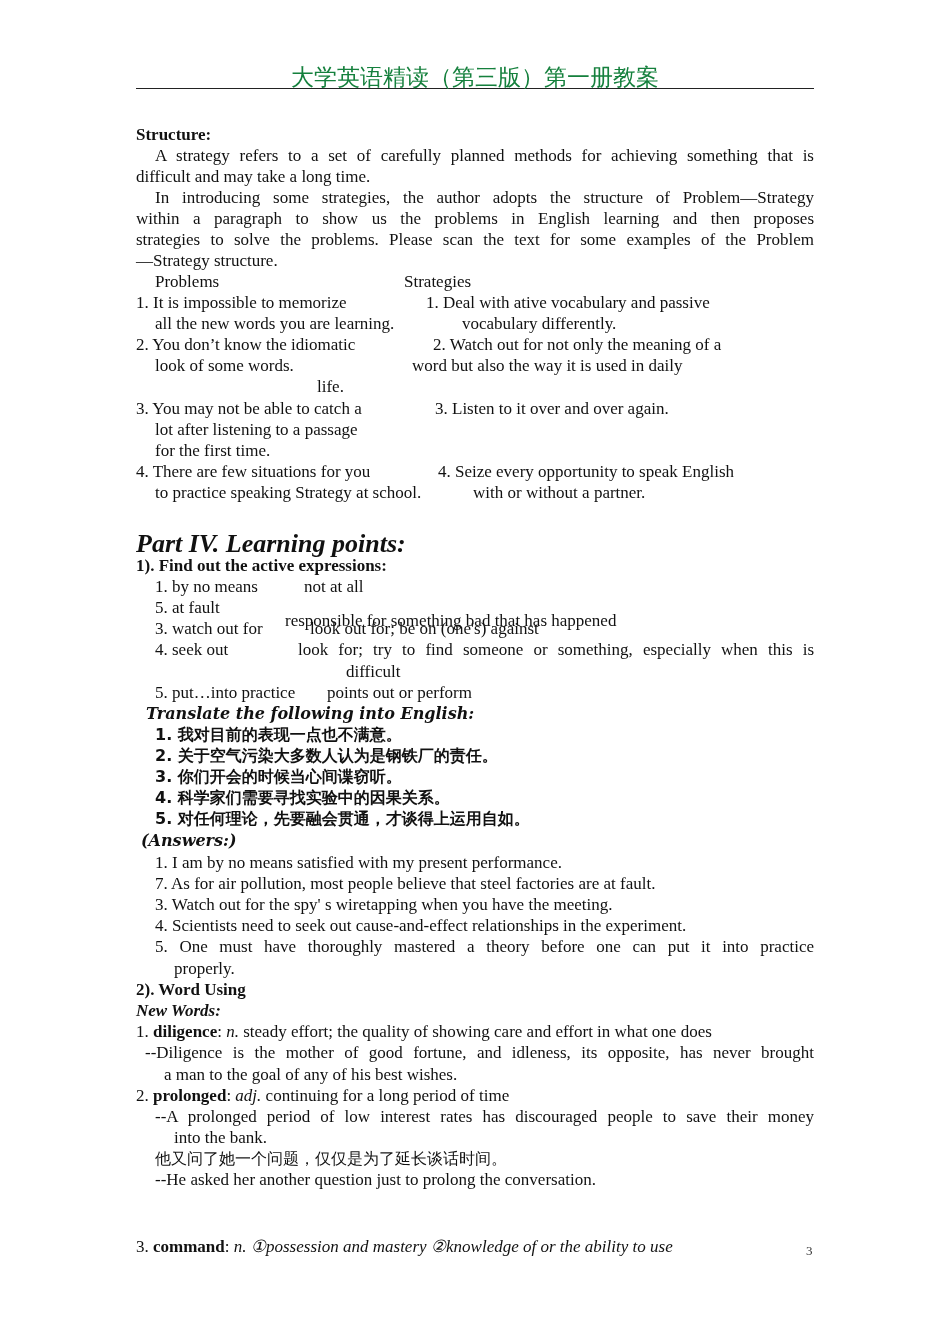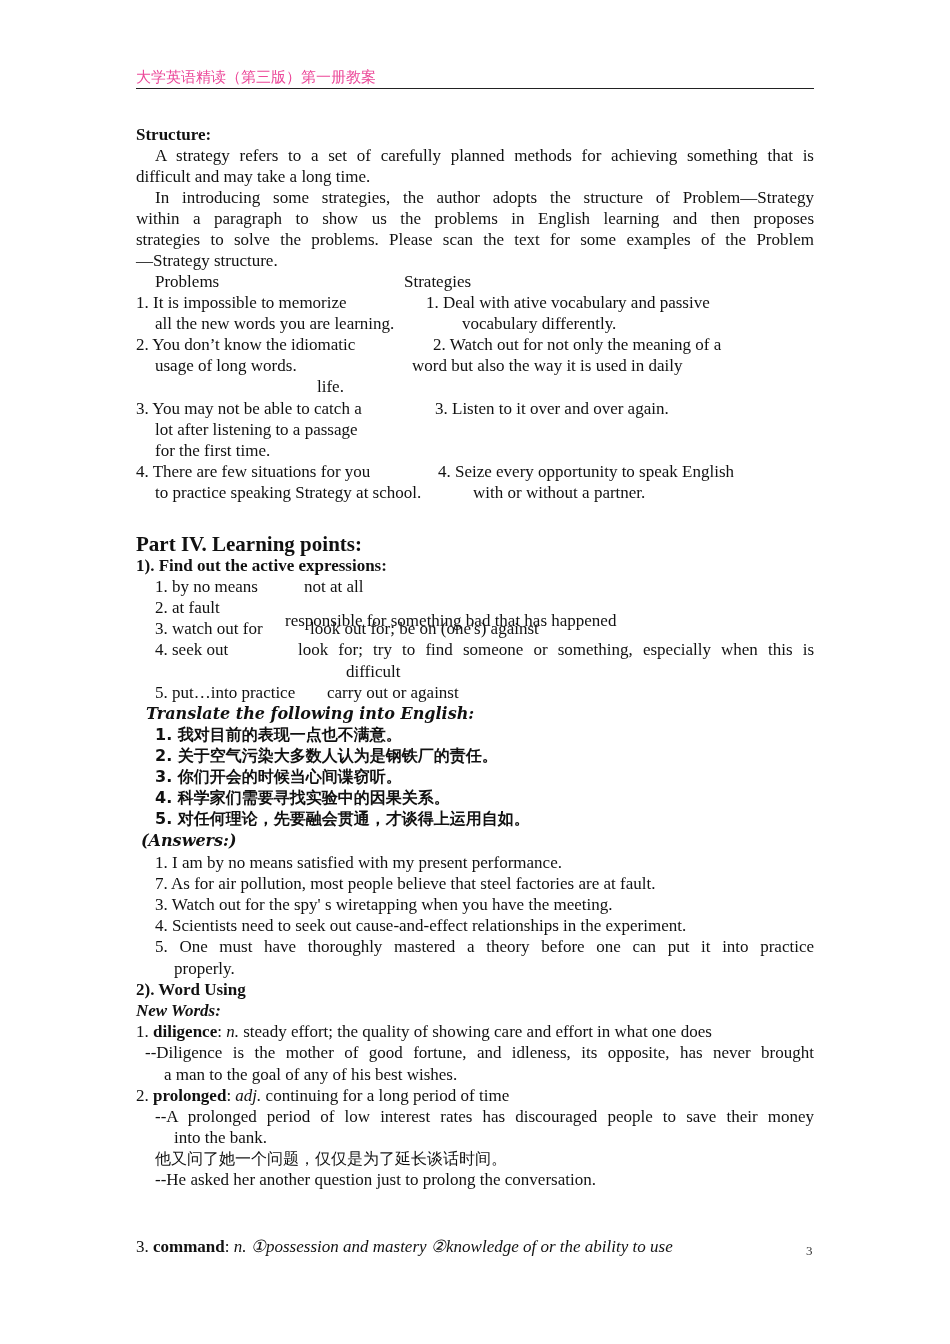--- a/index.html
+++ b/index.html
@@ -1,27 +1,27 @@
 <!DOCTYPE html>
 <html><head>
 <meta charset="utf-8">
 <style>
   html, body { margin: 0; padding: 0; background: #ffffff; }
   body { width: 950px; height: 1344px; position: relative; overflow: hidden;
          font-family: "Liberation Serif", "DejaVu Serif", serif; color: #111; }
   .page { position: absolute; left: 136px; top: 0; width: 678px; }
   .header { position: absolute; left: 136px; top: 66px; width: 678px; height: 22px;
-            border-bottom: 1.5px solid #222; font-size: 15px; line-height: 22px; color: #ec4899;
-            font-family: "DejaVu Sans", "Liberation Sans", sans-serif; letter-spacing: 0px; }
+            border-bottom: 1.5px solid #222; font-size: 23px; line-height: 22px; color: #15803d;
+            font-family: "DejaVu Sans", "Liberation Sans", sans-serif; letter-spacing: 0px; text-align: center; }
   .line { position: absolute; left: 0; height: 21px; line-height: 21px; font-size: 17px; white-space: nowrap; }
   .just { text-align: justify; text-align-last: justify; white-space: normal; width: 678px; }
   .b { font-weight: bold; }
   .i { font-style: italic; }
   .bi { font-weight: bold; font-style: italic; font-family: "DejaVu Serif", serif; font-size: 16px; }
-  .h2 { font-size: 21px; font-weight: bold; height: 26px; line-height: 26px; }
+  .h2 { font-size: 26px; font-weight: bold; height: 26px; line-height: 26px; font-style: italic; }
   .cn { font-family: "DejaVu Sans", sans-serif; font-size: 16px; font-weight: bold; }
   .cn-kai { font-family: "DejaVu Serif", serif; font-size: 16px; }
   .pagenum { position: absolute; left: 806px; top: 1243px; font-size: 13px; color: #333; }
 </style>
 </head>
 <body>
 
 <div class="header">
   <span>大学英语精读（第三版）第一册教案</span>
 </div>
@@ -39,48 +39,48 @@
   <div class="line" style="top:271px; left:19px">Problems</div>
   <div class="line" style="top:271px; left:268px">Strategies</div>
 
   <div class="line" style="top:292px">1. It is impossible to memorize</div>
   <div class="line" style="top:292px; left:290px">1. Deal with ative vocabulary and passive</div>
   <div class="line" style="top:313px; left:19px">all the new words you are learning.</div>
   <div class="line" style="top:313px; left:326px">vocabulary differently.</div>
 
   <div class="line" style="top:334px">2. You don’t know the idiomatic</div>
   <div class="line" style="top:334px; left:297px">2. Watch out for not only the meaning of a</div>
-  <div class="line" style="top:355px; left:19px">usage of long words.</div>
+  <div class="line" style="top:355px; left:19px">look of some words.</div>
   <div class="line" style="top:355px; left:276px">word but also the way it is used in daily</div>
   <div class="line" style="top:376px; left:181px">life.</div>
 
   <div class="line" style="top:398px">3. You may not be able to catch a</div>
   <div class="line" style="top:398px; left:299px">3. Listen to it over and over again.</div>
   <div class="line" style="top:419px; left:19px">lot after listening to a passage</div>
   <div class="line" style="top:440px; left:19px">for the first time.</div>
 
   <div class="line" style="top:461px">4. There are few situations for you</div>
   <div class="line" style="top:461px; left:302px">4. Seize every opportunity to speak English</div>
   <div class="line" style="top:482px; left:19px">to practice speaking Strategy at school.</div>
   <div class="line" style="top:482px; left:337px">with or without a partner.</div>
 
   <div class="line h2" style="top:531px">Part IV. Learning points:</div>
   <div class="line b" style="top:555px">1). Find out the active expressions:</div>
 
   <div class="line" style="top:576px; left:19px">1. by no means</div>
   <div class="line" style="top:576px; left:168px">not at all</div>
-  <div class="line" style="top:597px; left:19px">2. at fault</div>
+  <div class="line" style="top:597px; left:19px">5. at fault</div>
   <div class="line" style="top:610px; left:149px">responsible for something bad that has happened</div>
   <div class="line" style="top:618px; left:19px">3. watch out for</div>
   <div class="line" style="top:618px; left:174px">look out for; be on (one's) against</div>
   <div class="line" style="top:639px; left:19px">4. seek out</div>
   <div class="line" style="top:639px; left:162px; width:516px; text-align:justify; text-align-last:justify; white-space:normal">look for; try to find someone or something, especially when this is</div>
   <div class="line" style="top:661px; left:210px">difficult</div>
   <div class="line" style="top:682px; left:19px">5. put…into practice</div>
-  <div class="line" style="top:682px; left:191px">carry out or against</div>
+  <div class="line" style="top:682px; left:191px">points out or perform</div>
 
   <div class="line bi" style="top:703px; left:10px">Translate the following into English:</div>
   <div class="line cn" style="top:724px; left:19px">1. 我对目前的表现一点也不满意。</div>
   <div class="line cn" style="top:745px; left:19px">2. 关于空气污染大多数人认为是钢铁厂的责任。</div>
   <div class="line cn" style="top:766px; left:19px">3. 你们开会的时候当心间谍窃听。</div>
   <div class="line cn" style="top:787px; left:19px">4. 科学家们需要寻找实验中的因果关系。</div>
   <div class="line cn" style="top:808px; left:19px">5. 对任何理论，先要融会贯通，才谈得上运用自如。</div>
 
   <div class="line bi" style="top:830px; left:5px">(Answers:)</div>
   <div class="line" style="top:852px; left:19px">1. I am by no means satisfied with my present performance.</div>

